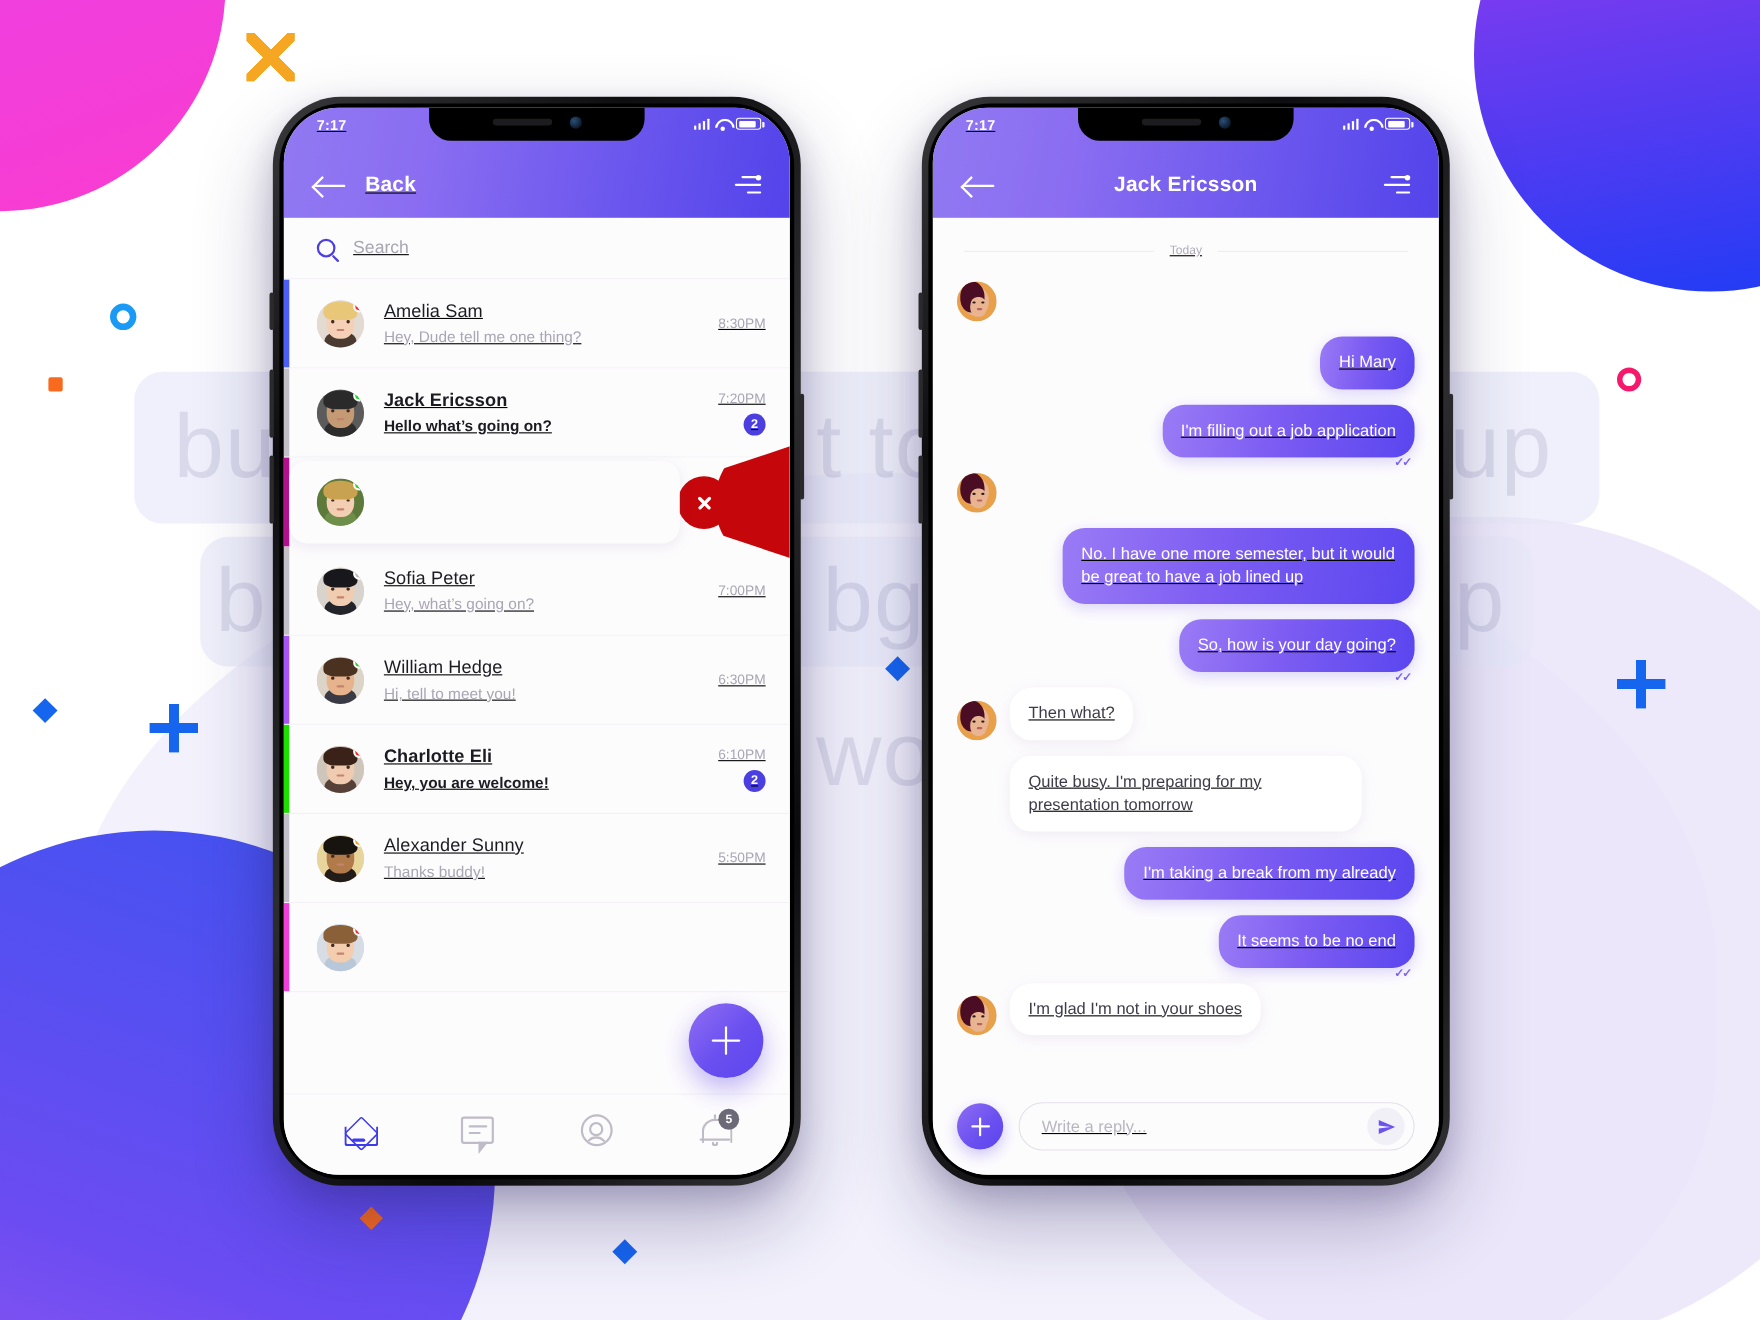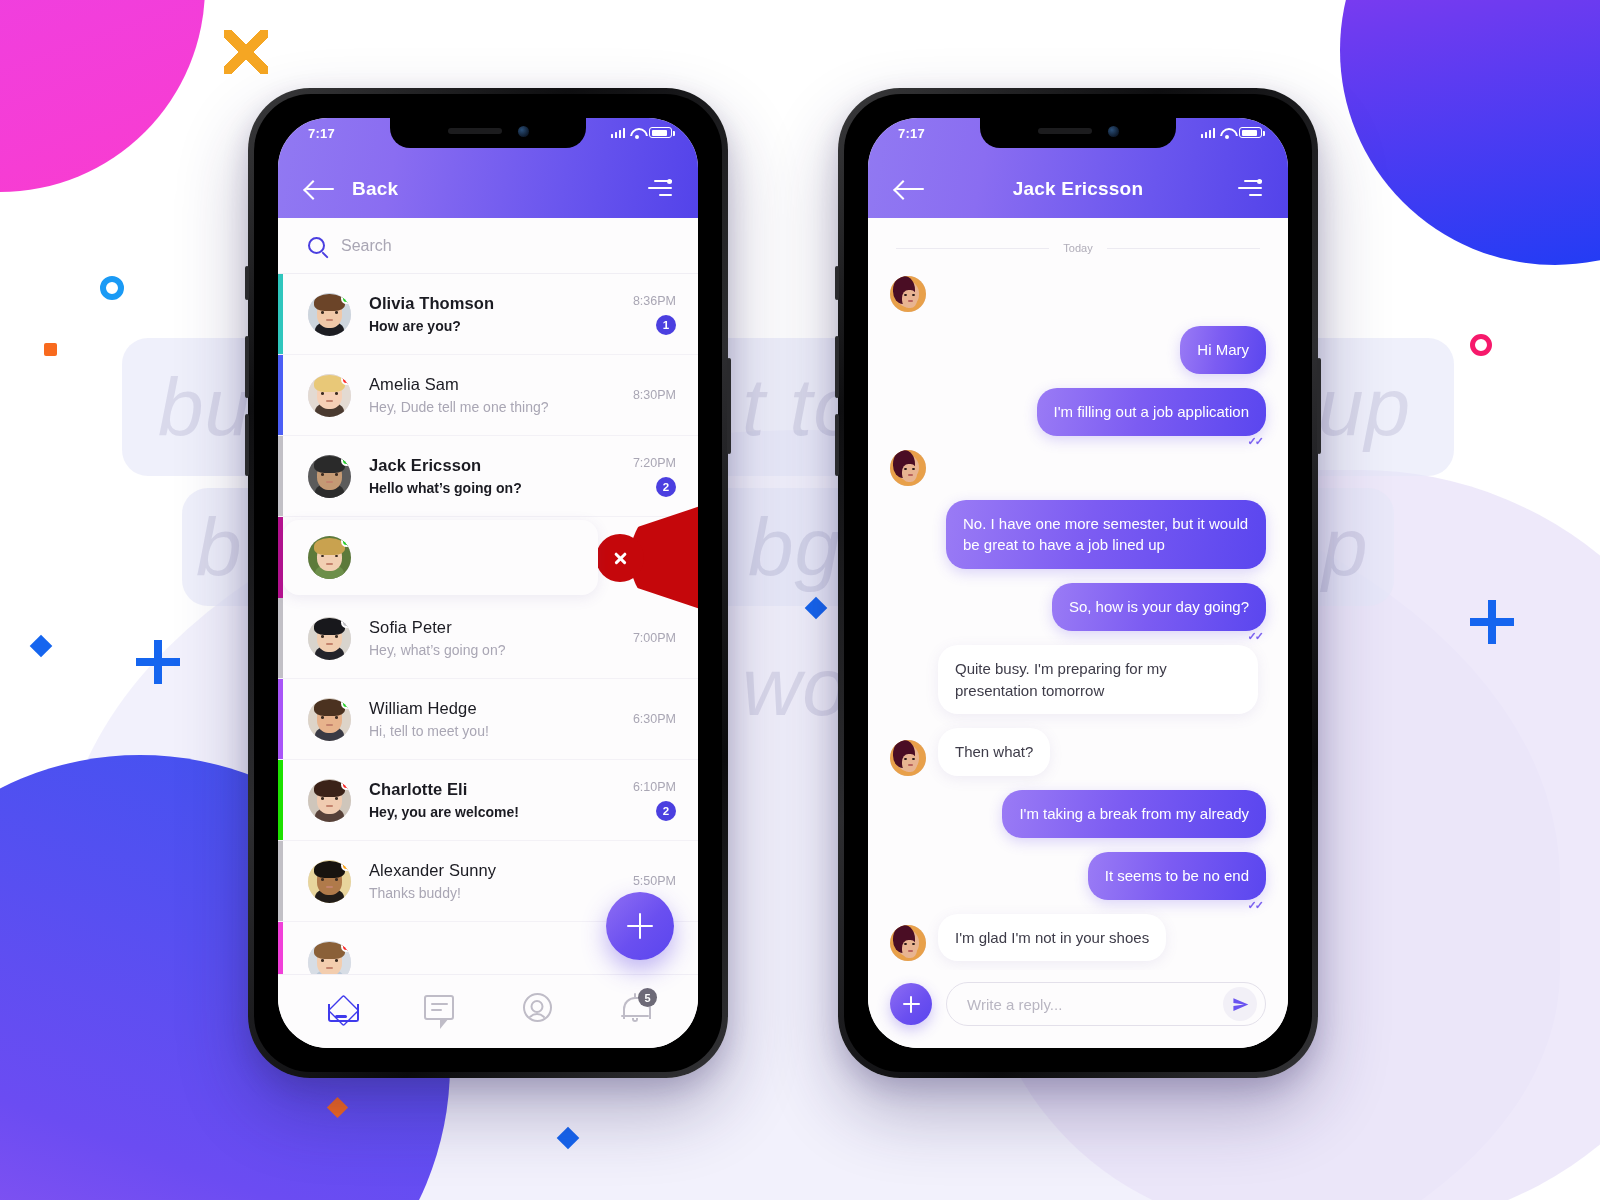--- a/index.html
+++ b/index.html
@@ -43,21 +43,21 @@
     background:#e5e6f8; opacity:.62;
   }
   .gc1 { left:122px; top:338px; width:1332px; height:138px; }
   .gc2 { left:182px; top:488px; width:1212px; height:118px; }
 
   .ghost-text {
     position:absolute;
     font-family:"Liberation Sans", sans-serif;
     font-size:82px; font-weight:400;
     color:#6f6da0; opacity:.17;
-    letter-spacing:1px; white-space:nowrap;font-style:italic;
+    letter-spacing:1px; white-space:nowrap;
   }
 
   
   .sprite { position:absolute; }
   .x-orange {
     width:44px; height:44px;
     background:
       linear-gradient(45deg, transparent 42%, #f5a623 42%, #f5a623 58%, transparent 58%),
       linear-gradient(-45deg, transparent 42%, #f5a623 42%, #f5a623 58%, transparent 58%);
   }
@@ -88,21 +88,21 @@
   
   .phone {
     position:absolute; width:480px; height:990px;
     border-radius:62px;
     background:linear-gradient(135deg,#3a3a3c 0%,#0e0e10 22%,#2d2d30 50%,#0a0a0c 78%,#343437 100%);
     padding:6px;
     box-shadow:0 34px 70px rgba(40,30,90,.30), 0 10px 26px rgba(40,30,90,.18);
   }
   .phone-inner {
     width:100%; height:100%; border-radius:57px;
-    background:#000; padding:24px;
+    background:#000; padding:4px;text-decoration:underline;
   }
   .screen {
     position:relative; width:100%; height:100%;
     border-radius:50px; overflow:hidden;
     background:#fdfcfd; display:flex; flex-direction:column;
   }
   #phone-left  { left:248px; top:88px; }
   #phone-right { left:838px; top:88px; }
 
   .side-btn { position:absolute; background:#2a2a2d; border-radius:2px; }
@@ -416,42 +416,20 @@
           </div>
       </div>
 
       <div class="searchbar">
         <span class="mag"></span>
         <span class="search-text">Search</span>
       </div>
 
       <div class="chatlist" id="chatlist">
           <div class="row">
-            <div class="accent" style="background:#2fc6bd"></div>
-            <div class="avatar">
-              <span class="f" style="background:#cdd5dd">
-                <span style="position:absolute;left:16%;bottom:-10%;width:68%;height:44%;border-radius:50% 50% 0 0;background:#1d1d22"></span>
-                <span style="position:absolute;left:21%;top:16%;width:58%;height:66%;border-radius:48% 48% 44% 44%;background:#f0c8a8"></span>
-                <span style="position:absolute;left:15%;top:4%;width:70%;height:40%;border-radius:50% 50% 35% 35%;background:#6b4428"></span>
-                <span style="position:absolute;left:30%;top:44%;width:7%;height:6%;border-radius:50%;background:#3a2a20"></span>
-                <span style="position:absolute;left:62%;top:44%;width:7%;height:6%;border-radius:50%;background:#3a2a20"></span>
-                <span style="position:absolute;left:42%;top:62%;width:16%;height:5%;border-radius:3px;background:#c4836d"></span>
-              </span>
-              <span class="status-dot" style="background:#22d527"></span>
-            </div>
-            <div class="row-mid">
-              <div class="row-name bold">Olivia Thomson</div>
-              <div class="row-msg bold">How are you?</div>
-            </div>
-            <div class="row-right">
-              <div class="row-time">8:36PM</div>
-              <div class="badge">1</div>
-            </div>
-          </div>
-          <div class="row">
             <div class="accent" style="background:#4b5ef5"></div>
             <div class="avatar">
               <span class="f" style="background:#e3dad2">
                 <span style="position:absolute;left:16%;bottom:-10%;width:68%;height:44%;border-radius:50% 50% 0 0;background:#4a3a30"></span>
                 <span style="position:absolute;left:21%;top:16%;width:58%;height:66%;border-radius:48% 48% 44% 44%;background:#f6d0b6"></span>
                 <span style="position:absolute;left:15%;top:4%;width:70%;height:40%;border-radius:50% 50% 35% 35%;background:#e8c878"></span>
                 <span style="position:absolute;left:30%;top:44%;width:7%;height:6%;border-radius:50%;background:#3a2a20"></span>
                 <span style="position:absolute;left:62%;top:44%;width:7%;height:6%;border-radius:50%;background:#3a2a20"></span>
                 <span style="position:absolute;left:42%;top:62%;width:16%;height:5%;border-radius:3px;background:#c4836d"></span>
               </span>
@@ -721,35 +699,35 @@
                 </span>
               </div>
             </div>
             <div class="msgrow out">
               <div class="bub out">No. I have one more semester, but it would be great to have a job lined up</div>
             </div>
             <div class="msgrow out">
               <div class="bub out">So, how is your day going?<span class="ticks">✓✓</span></div>
             </div>
             <div class="msgrow in">
-              <div class="m-avatar ghost"></div>
-              <div class="bub in">Quite busy. I'm preparing for my presentation tomorrow</div>
-            </div>
-            <div class="msgrow in">
               <div class="m-avatar">
                 <span class="f" style="background:#e8a04a">
                   <span style="position:absolute;left:18%;top:14%;width:62%;height:72%;border-radius:48%;background:#e8b492"></span>
                   <span style="position:absolute;left:8%;top:0;width:62%;height:78%;border-radius:50% 50% 40% 45%;background:#4a0d24"></span>
                   <span style="position:absolute;left:34%;top:40%;width:40%;height:50%;border-radius:45%;background:#e8b492"></span>
                   <span style="position:absolute;left:40%;top:50%;width:8%;height:6%;border-radius:50%;background:#2b1b18"></span>
                   <span style="position:absolute;left:62%;top:50%;width:8%;height:6%;border-radius:50%;background:#2b1b18"></span>
                   <span style="position:absolute;left:49%;top:68%;width:14%;height:5%;border-radius:3px;background:#b9625c"></span>
                 </span>
               </div>
               <div class="bub in">Then what?</div>
+            </div>
+            <div class="msgrow in">
+              <div class="m-avatar ghost"></div>
+              <div class="bub in">Quite busy. I'm preparing for my presentation tomorrow</div>
             </div>
             <div class="msgrow out">
               <div class="bub out">I'm taking a break from my already</div>
             </div>
             <div class="msgrow out">
               <div class="bub out">It seems to be no end<span class="ticks">✓✓</span></div>
             </div>
             <div class="msgrow in">
               <div class="m-avatar">
                 <span class="f" style="background:#e8a04a">

